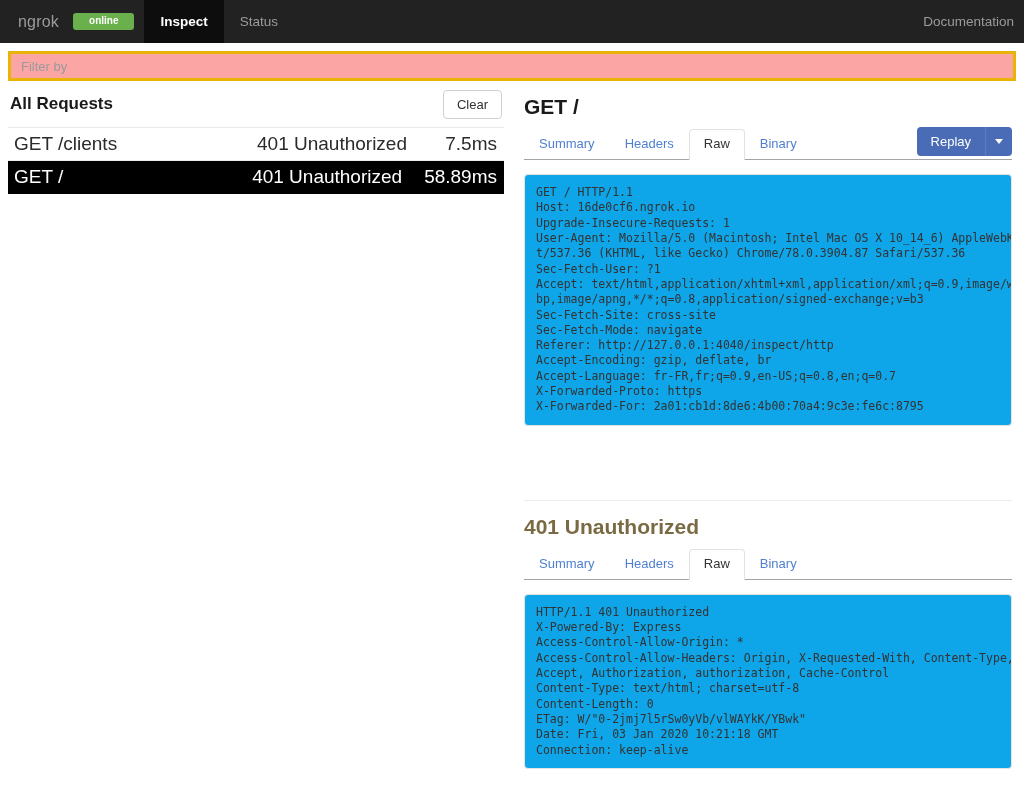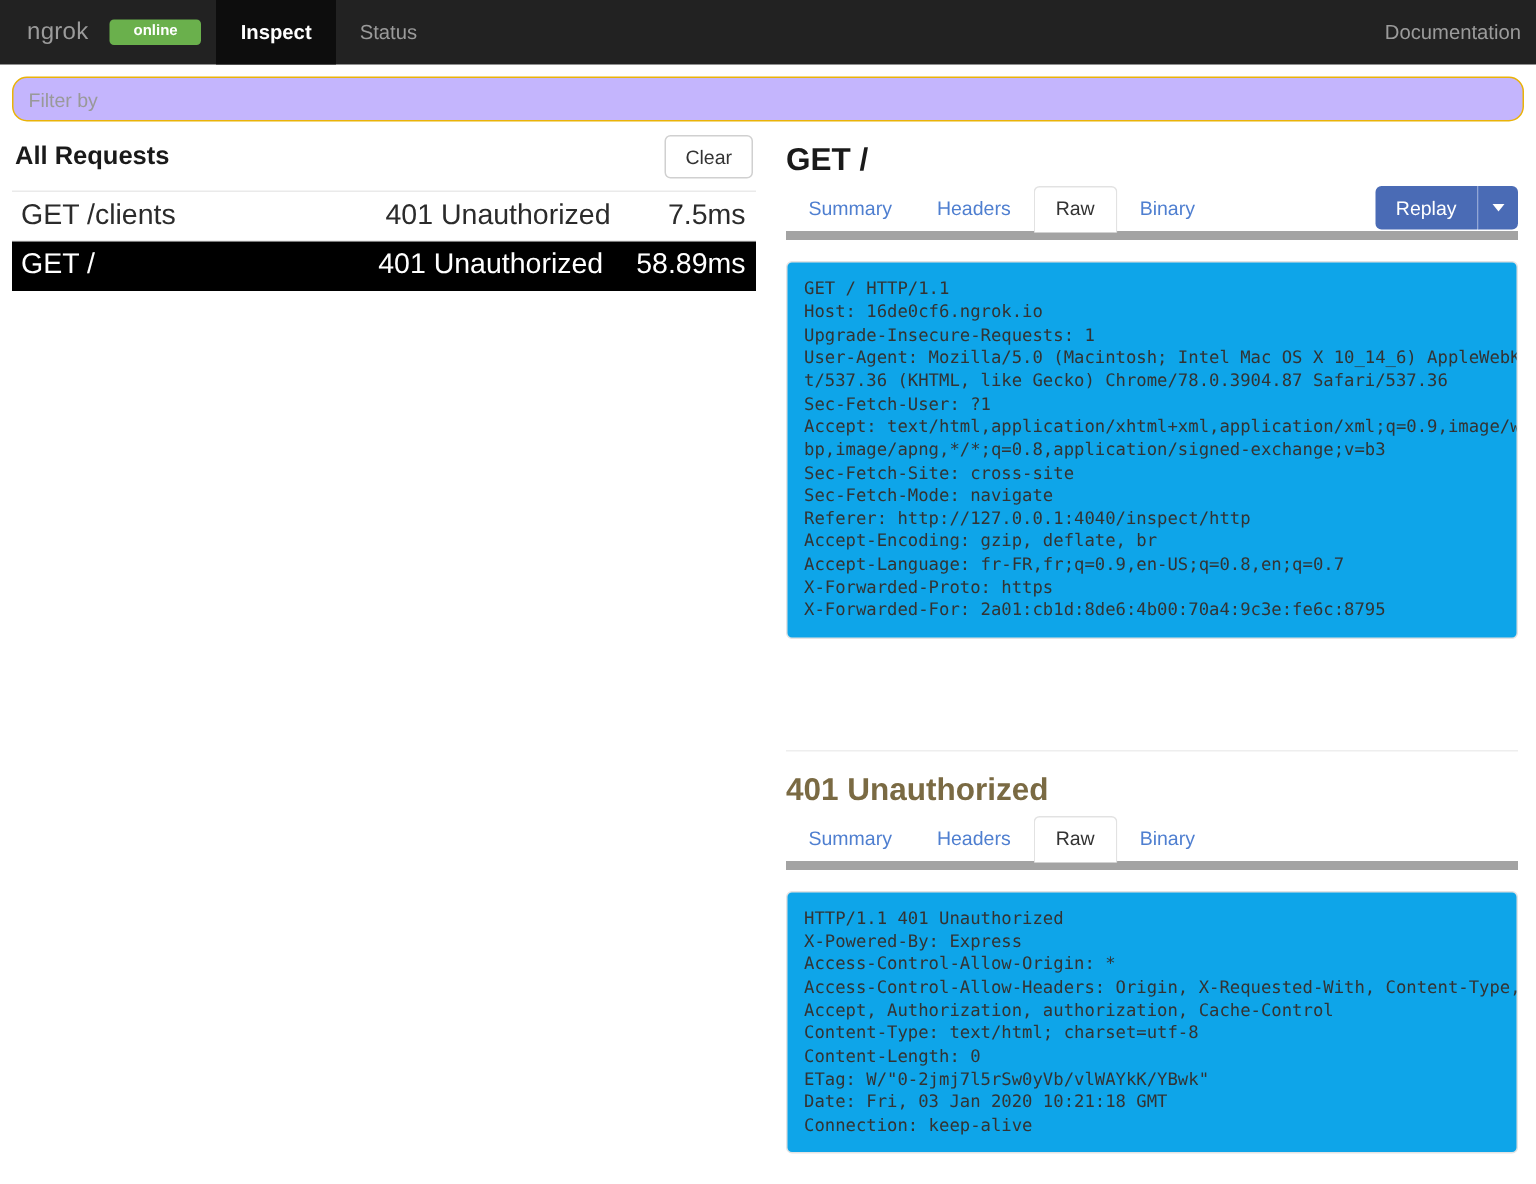--- a/index.html
+++ b/index.html
@@ -65,28 +65,28 @@
   }
   .nav-right .nav-item { padding: 0; color: #9b9b9b; font-size: 13.5px; }
 
   
   .filterbar {
     padding: 8px 8px 0 8px;
   }
   .filter-input {
     width: 100%;
     height: 30px;
-    border: 1px solid #eab308;
-    border-radius: 10px;
+    border: 3px solid #eab308;
+    border-radius: 0;
     padding: 0 10px;
     font-size: 13px;
     font-family: "Liberation Sans", sans-serif;
     color: #333;
     outline: none;
-    background: #c4b5fd;
+    background: #fca5a5;
   }
   .filter-input::placeholder { color: #999; }
 
   
   .main {
     display: flex;
     height: 746px;
     align-items: flex-start;
   }
   .left-pane {
@@ -151,21 +151,21 @@
     color: #1a1a1a;
     margin: 0;
     padding: 13px 0 10px 0;
     line-height: 1.2;
   }
   .section-title.resp { color: #7a6a43; }
 
   .tabs {
     display: flex;
     align-items: flex-end;
-    border-bottom: 6px solid #a3a3a3;
+    border-bottom: 1px solid #a3a3a3;
     height: 31px;
     position: relative;
   }
   .tab {
     font-size: 13px;
     color: #4f7fd0;
     padding: 6px 14px 7px;
     cursor: pointer;
     border: 1px solid transparent;
     border-bottom: none;

